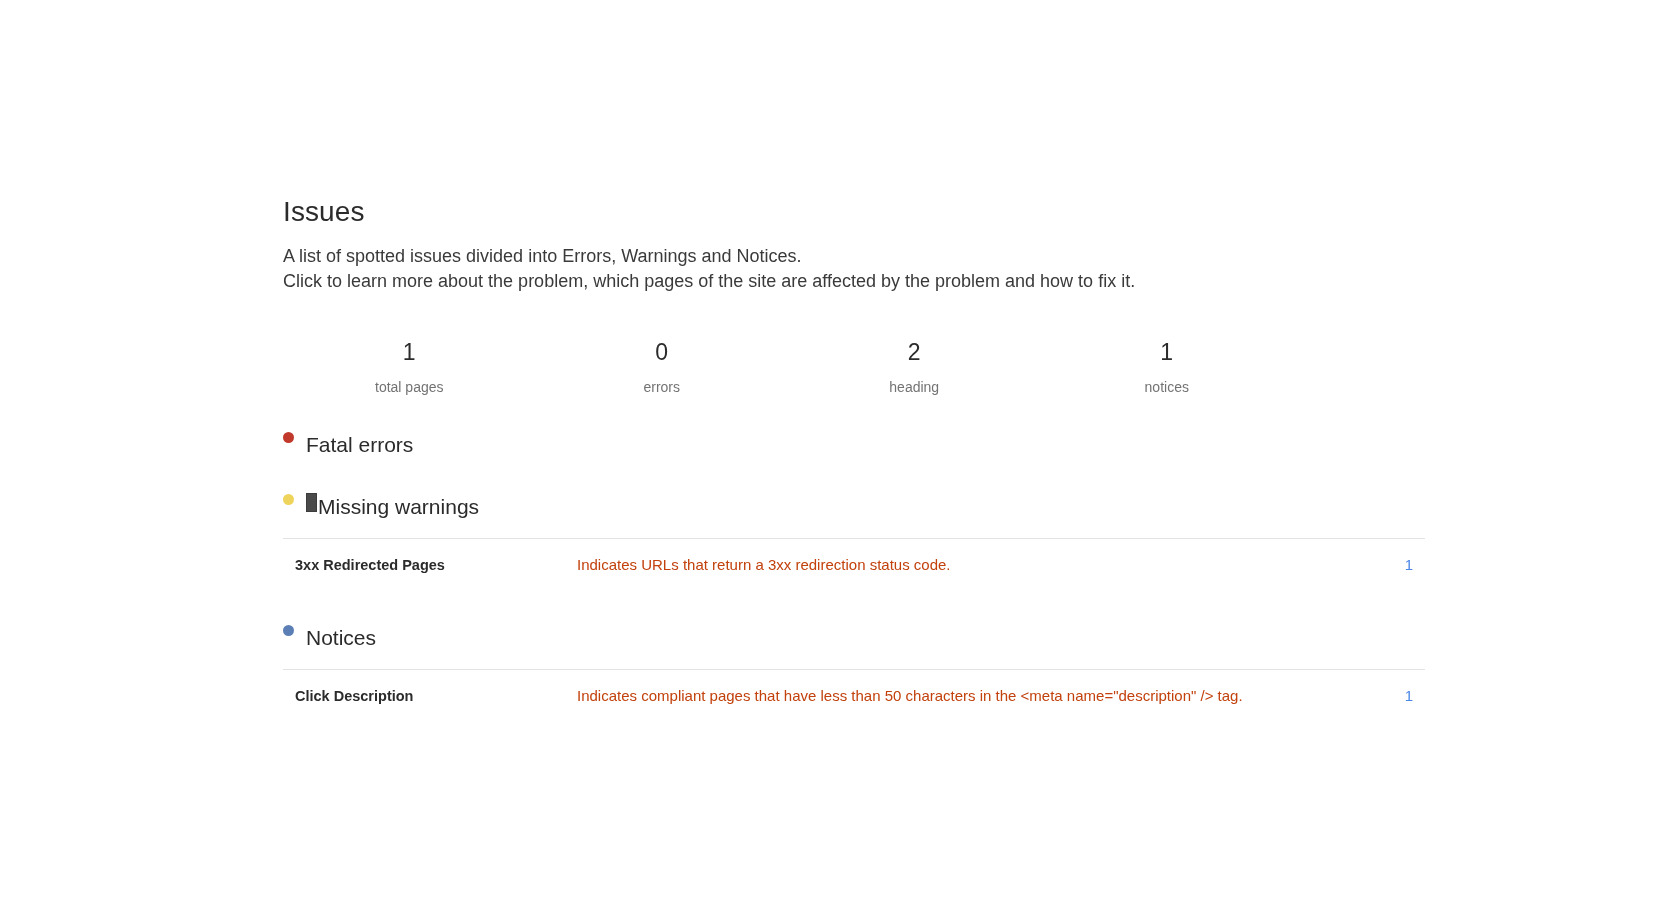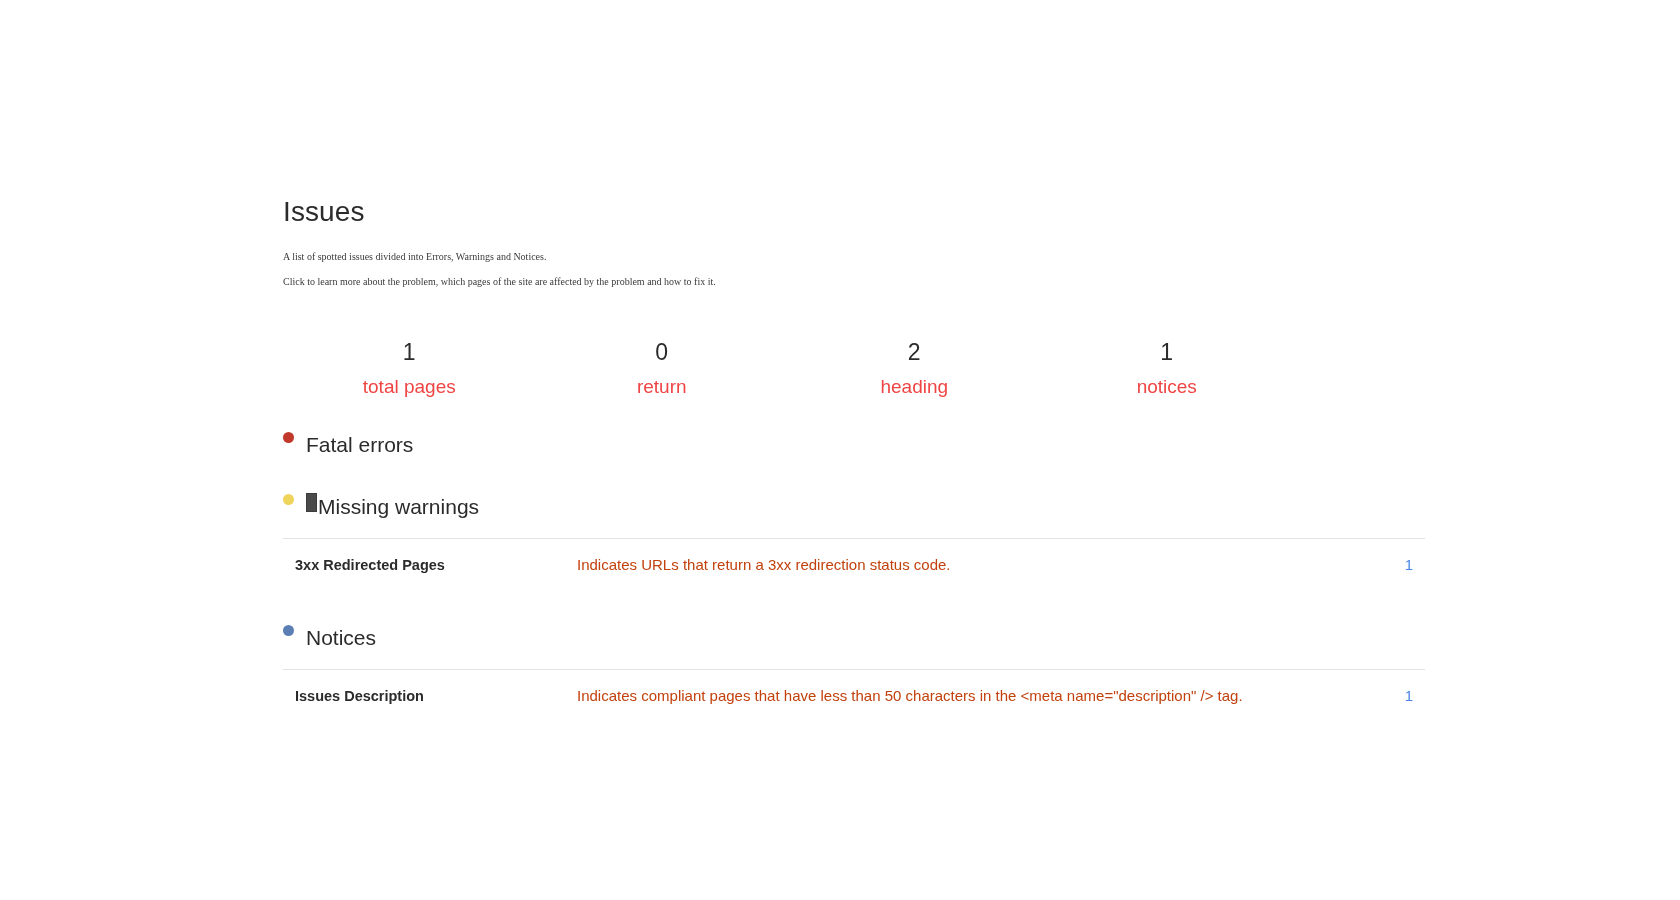--- a/index.html
+++ b/index.html
@@ -30,26 +30,25 @@
 
   
   .page-title {
     font-size: 28px;
     font-weight: 400;
     color: #2b2b2b;
     margin: 0 0 16px 0;
     letter-spacing: 0.1px;
   }
   .intro-line {
-    font-size: 10px;
+    font-size: 18px;
     font-weight: 400;
     color: #3a3a3a;
     line-height: 25px;
     margin: 0;
-    font-family: Liberation Serif, serif;
   }
 
   
   .stats-row {
     display: flex;
     margin-top: 44px;
     width: 1010px;
   }
   .stat-cell {
     flex: 1 1 0;
@@ -57,23 +56,23 @@
   }
   .stat-value {
     display: block;
     font-size: 23px;
     font-weight: 400;
     color: #2b2b2b;
     line-height: 28px;
   }
   .stat-label {
     display: block;
-    font-size: 19px;
-    font-weight: 400;
-    color: #ef4444;
+    font-size: 14px;
+    font-weight: 400;
+    color: #737373;
     margin-top: 12px;
     line-height: 18px;
   }
 
   
   .section {
     margin-top: 36px;
   }
   .section-heading {
     display: flex;
@@ -161,21 +160,21 @@
     <p class="intro-line">A list of spotted issues divided into Errors, Warnings and Notices.</p>
     <p class="intro-line">Click to learn more about the problem, which pages of the site are affected by the problem and how to fix it.</p>
 
     <div class="stats-row">
       <div class="stat-cell">
         <span class="stat-value">1</span>
         <span class="stat-label">total pages</span>
       </div>
       <div class="stat-cell">
         <span class="stat-value">0</span>
-        <span class="stat-label">return</span>
+        <span class="stat-label">errors</span>
       </div>
       <div class="stat-cell">
         <span class="stat-value">2</span>
         <span class="stat-label">heading</span>
       </div>
       <div class="stat-cell">
         <span class="stat-value">1</span>
         <span class="stat-label">notices</span>
       </div>
     </div>
@@ -207,21 +206,21 @@
     </div>
 
     <div class="section notices-section">
       <h2 class="section-heading">
         <span class="bullet" style="background:#5b7fb5"></span>
         <span>Notices</span>
       </h2>
       <table class="issue-table">
         <tbody>
           <tr>
-            <td class="col-name">Issues Description</td>
+            <td class="col-name">Click Description</td>
             <td class="col-desc">Indicates compliant pages that have less than 50 characters in the &lt;meta name="description" /&gt; tag.</td>
             <td class="col-count">
               <a class="count-link">1</a>
             </td>
           </tr>
         </tbody>
       </table>
     </div>
 
   </div>

